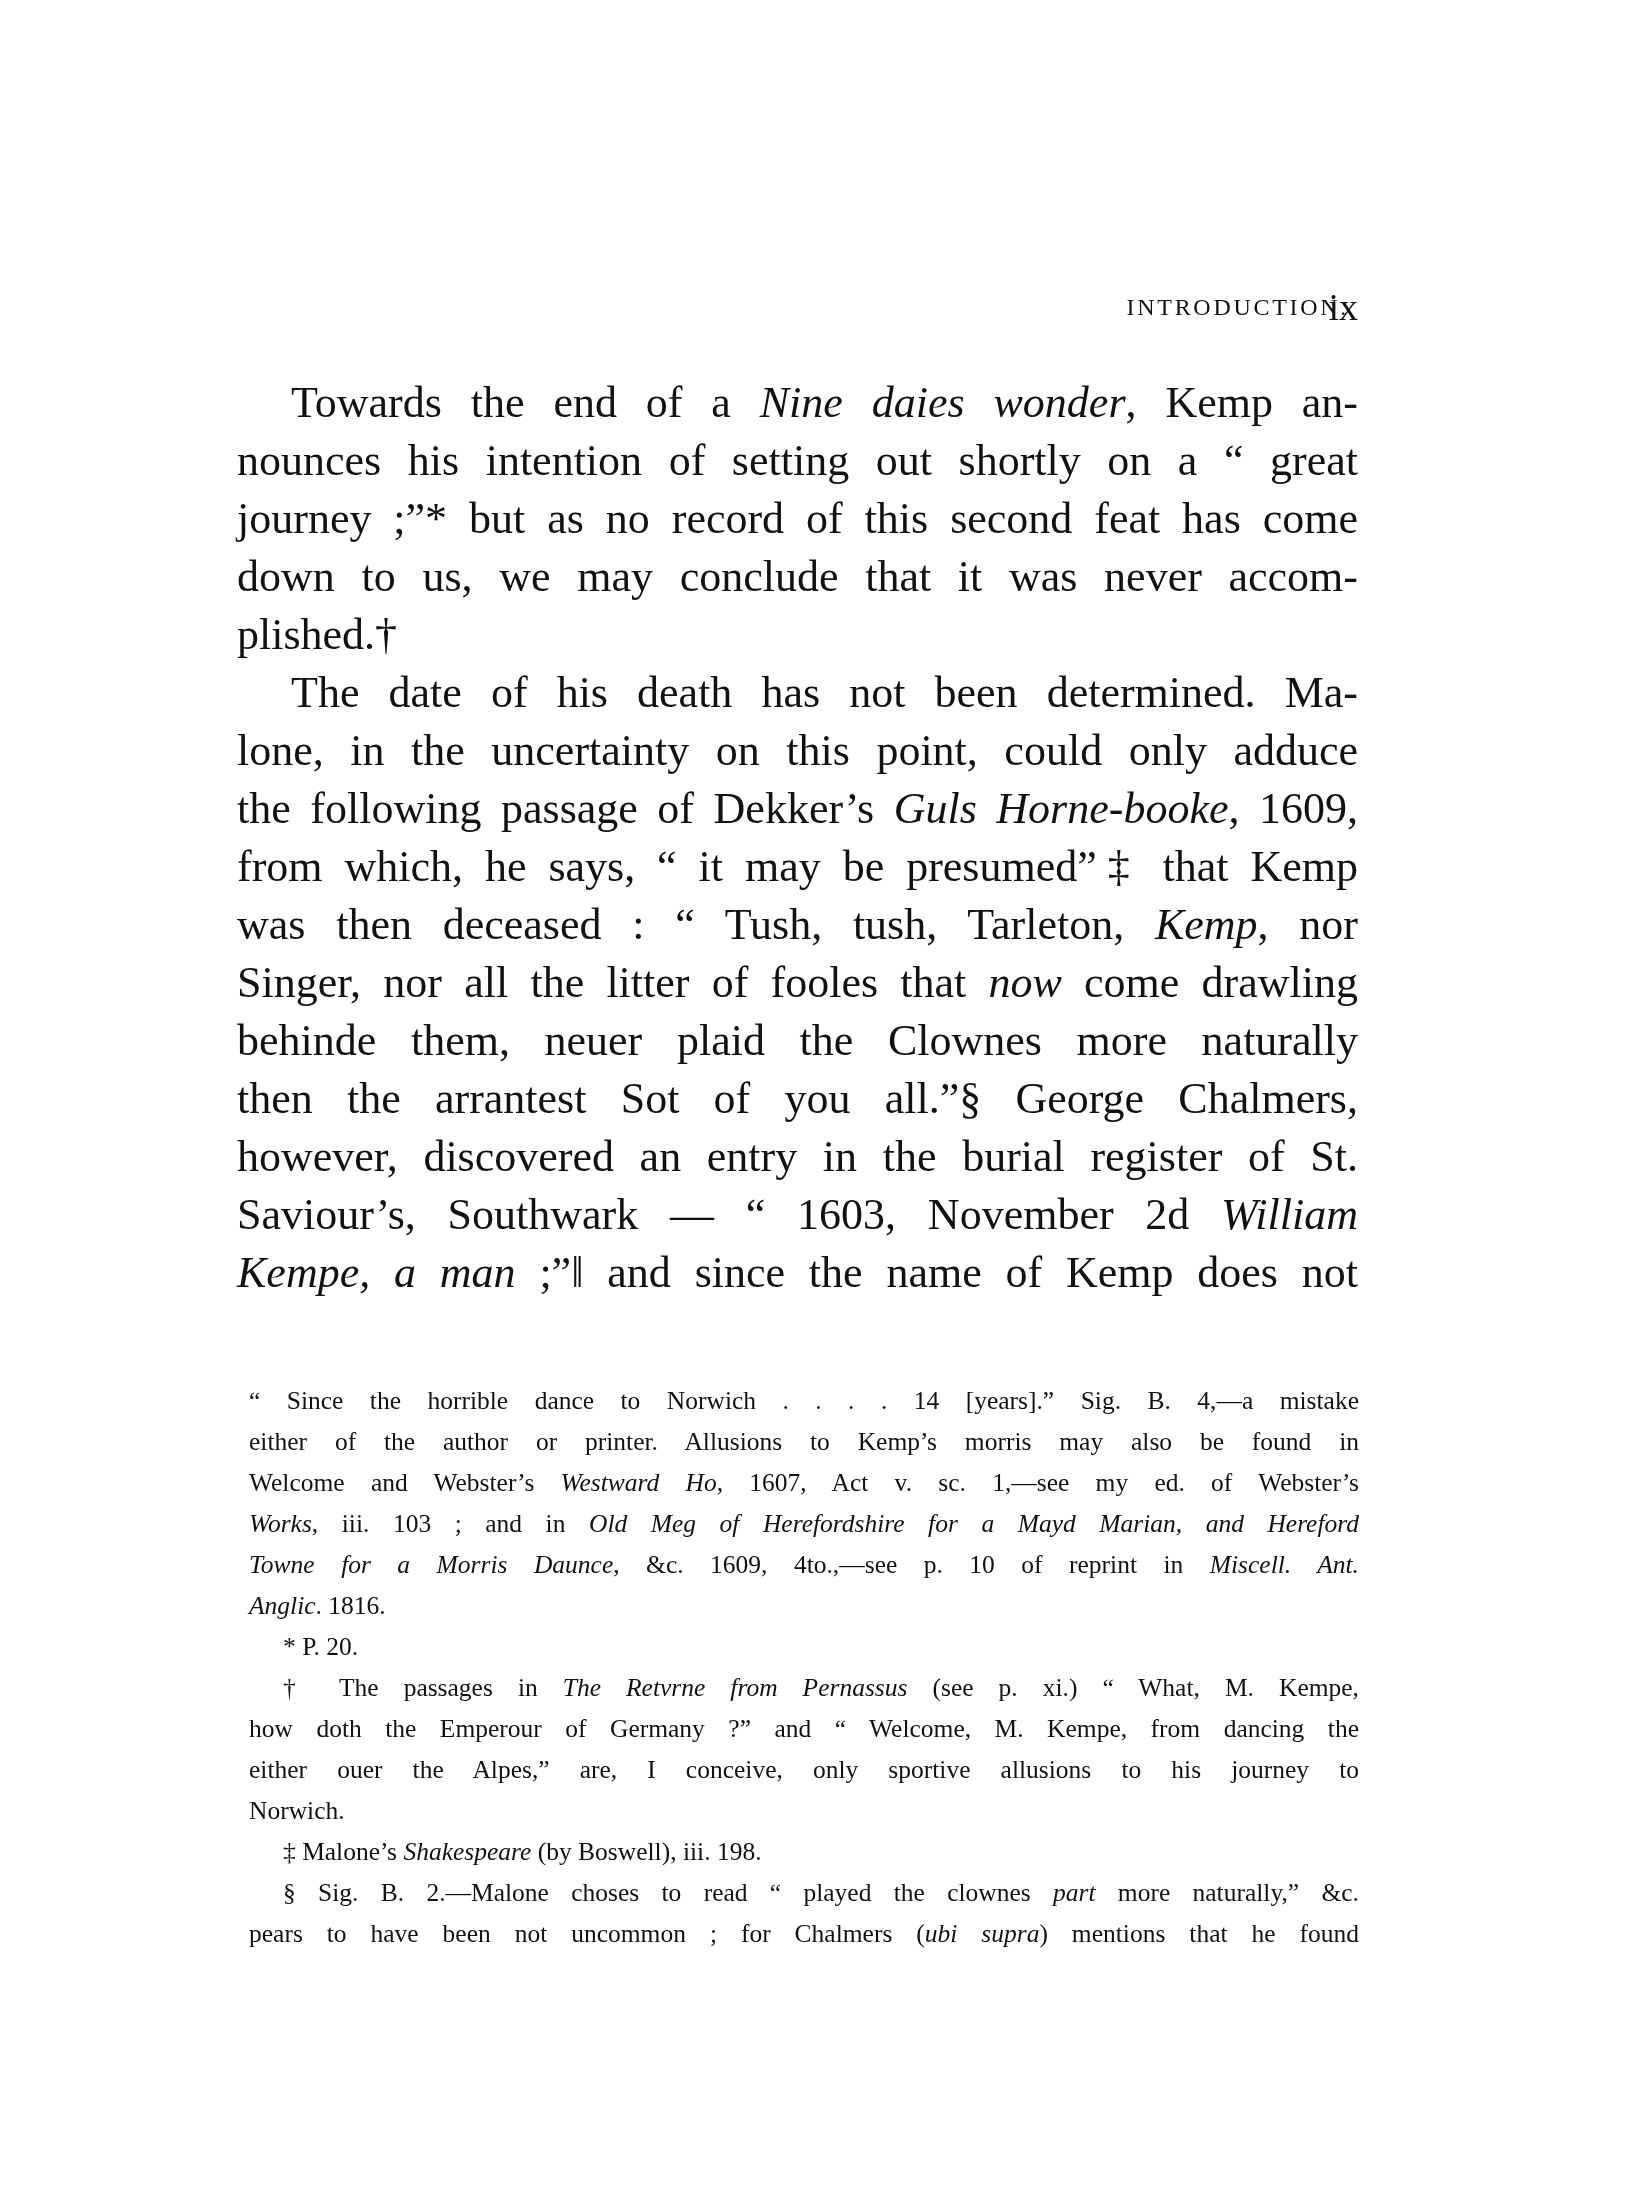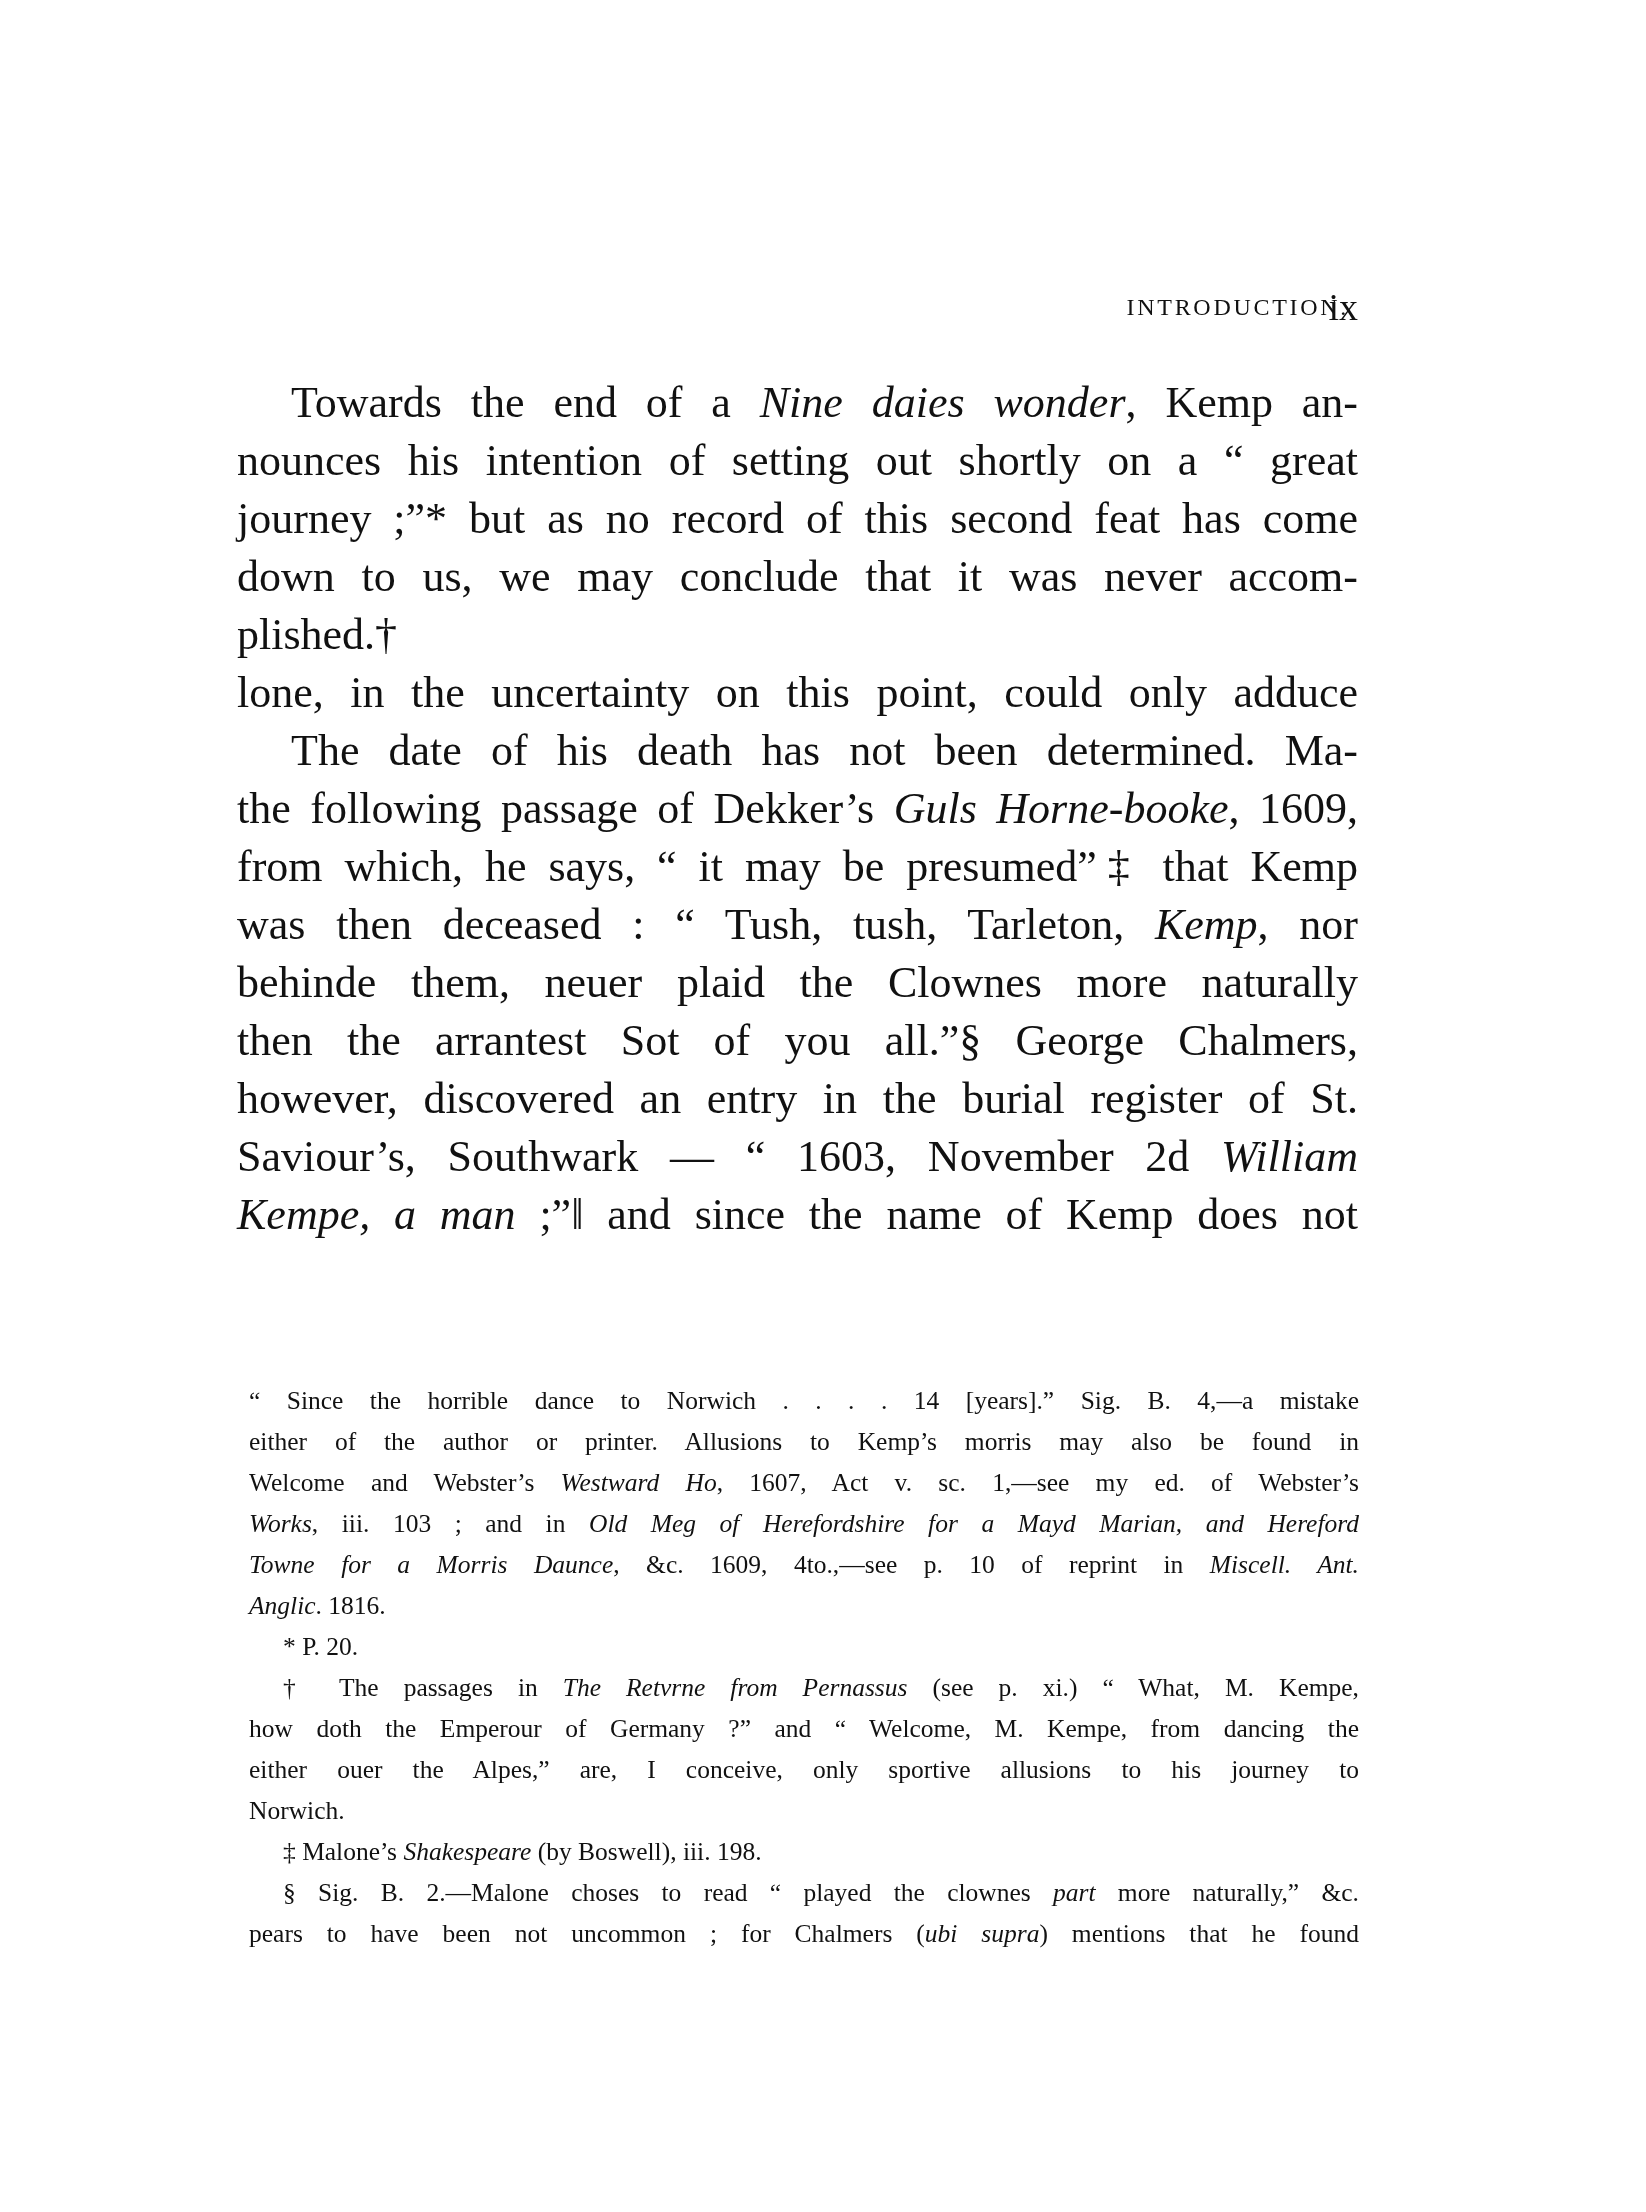--- a/index.html
+++ b/index.html
@@ -93,25 +93,26 @@
     <div class="running-title">INTRODUCTION.</div>
     <div class="folio">ix</div>
   </div>
 
   <div class="body-text" id="body-text">
       <div class="body-line indent"><span>Towards the end of a </span><span class="it">Nine daies wonder</span><span>, Kemp an-</span></div>
       <div class="body-line"><span>nounces his intention of setting out shortly on a “ great</span></div>
       <div class="body-line"><span>journey ;”* but as no record of this second feat has come</span></div>
       <div class="body-line"><span>down to us, we may conclude that it was never accom-</span></div>
       <div class="body-line last-of-para"><span>plished.†</span></div>
+      <div class="body-line indent"><span>The date of his death has not been determined.  Ma-</span></div>
       <div class="body-line"><span>lone, in the uncertainty on this point, could only adduce</span></div>
-      <div class="body-line indent"><span>The date of his death has not been determined.  Ma-</span></div>
       <div class="body-line"><span>the following passage of Dekker’s </span><span class="it">Guls Horne-booke</span><span>, 1609,</span></div>
       <div class="body-line"><span>from which, he says, “ it may be presumed”‡ that Kemp</span></div>
       <div class="body-line"><span>was then deceased : “ Tush, tush, Tarleton, </span><span class="it">Kemp</span><span>, nor</span></div>
+      <div class="body-line"><span>Singer, nor all the litter of fooles that </span><span class="it">now</span><span> come drawling</span></div>
       <div class="body-line"><span>behinde them, neuer plaid the Clownes more naturally</span></div>
       <div class="body-line"><span>then the arrantest Sot of you all.”§  George Chalmers,</span></div>
       <div class="body-line"><span>however, discovered an entry in the burial register of St.</span></div>
       <div class="body-line"><span>Saviour’s, Southwark — “ 1603, November 2d </span><span class="it">William</span></div>
       <div class="body-line"><span class="it">Kempe, a man</span><span> ;”‖ and since the name of Kemp does not</span></div>
     </div>
 
   <div class="footnotes" id="footnotes">
       <div class="fn-line"><span>“ Since the horrible dance to Norwich . . . . 14 [years].” Sig. B. 4,—a mistake</span></div>
       <div class="fn-line"><span>either of the author or printer.  Allusions to Kemp’s morris may also be found in</span></div>

